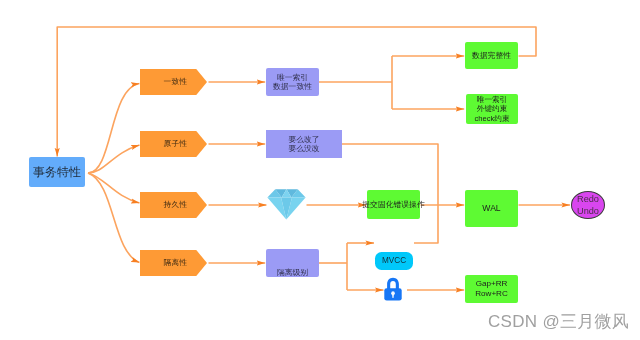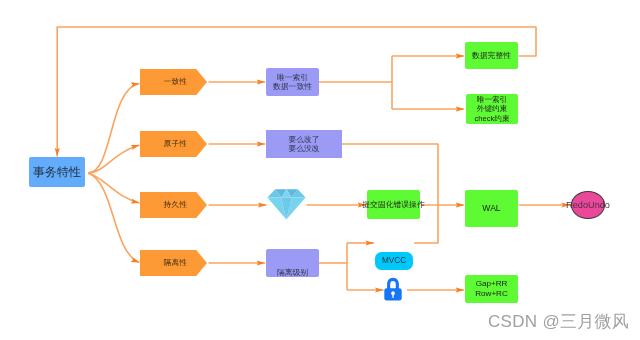--- a/index.html
+++ b/index.html
@@ -110,22 +110,22 @@
   </div>
   <div class="node" style="left:465px;top:275px;width:53px;height:28px;background:#5efa33;border-radius:2px;flex-direction:column;">
     <span class="lbl" style="font-size:8.1px;color:#1d1d1d;">Gap+RR</span>
     <span class="lbl" style="font-size:8.1px;color:#1d1d1d;">Row+RC</span>
   </div>
 
   <div class="node" style="left:375px;top:252px;width:38px;height:18px;background:#00c8fa;border-radius:6.5px;">
     <span class="lbl" style="font-size:8.2px;color:#14303a;">MVCC</span>
   </div>
 
-  <div class="node" style="left:571px;top:191px;width:34px;height:28px;background:#ec4899;
-              border:1.8px solid #3a3a3a;border-radius:50%;flex-direction:row;padding-top:1px;line-height:1.1;">
+  <div class="node" style="left:571px;top:191px;width:34px;height:28px;background:#d946ef;
+              border:1.8px solid #3a3a3a;border-radius:50%;flex-direction:column;padding-top:1px;line-height:1.1;">
     <span class="lbl" style="font-size:9.2px;color:#4b2f49;">Redo</span>
     <span class="lbl" style="font-size:9.2px;color:#4b2f49;">Undo</span>
   </div>
 
   <svg style="position:absolute;left:267px;top:189px;" width="39" height="31" viewBox="0 0 39 31">
     <polygon points="0.4,8.5 8.2,0.3 14.6,8.5" fill="#6cc8e9"></polygon>
     <polygon points="38.6,8.5 30.8,0.3 24.4,8.5" fill="#6cc8e9"></polygon>
     <polygon points="8.2,0.3 19.5,0.3 14.6,8.5" fill="#5fb9de"></polygon>
     <polygon points="19.5,0.3 30.8,0.3 24.4,8.5" fill="#5fb9de"></polygon>
     <polygon points="19.5,0.3 24.4,8.5 14.6,8.5" fill="#7dd3f0"></polygon>

